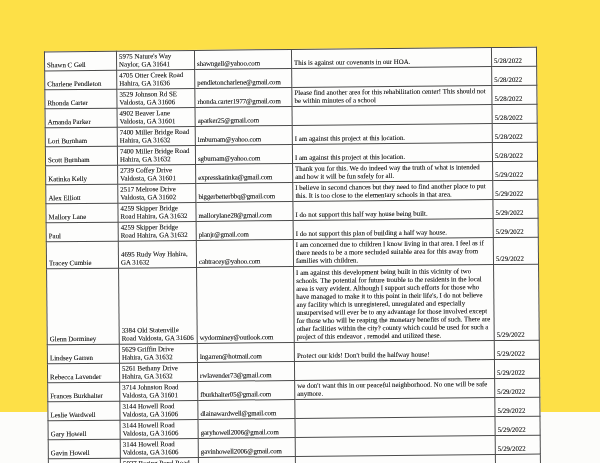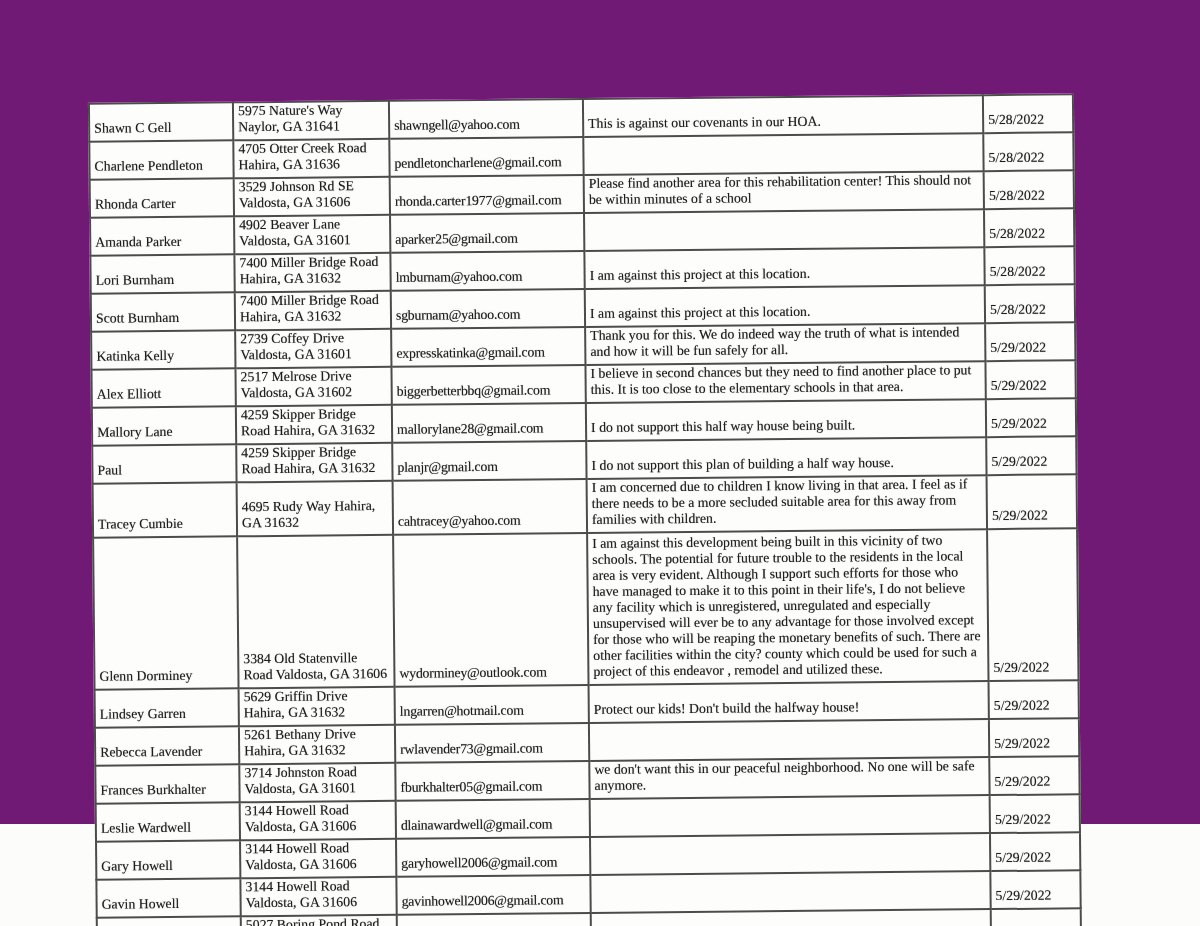--- a/index.html
+++ b/index.html
@@ -8,21 +8,21 @@
     width: 600px;
     height: 463px;
     overflow: hidden;
     background: #fcfcfa;
     font-family: "Liberation Serif", "DejaVu Serif", serif;
   }
   .page {
     position: relative;
     width: 600px;
     height: 412px;
-    background: #701a75;
+    background: #fde047;
   }
   .table-wrap {
     position: absolute;
     left: 46px;
     top: 49px;
     transform: rotate(-0.55deg);
     transform-origin: 50% 50%;
   }
   table.petition {
     border-collapse: collapse;

